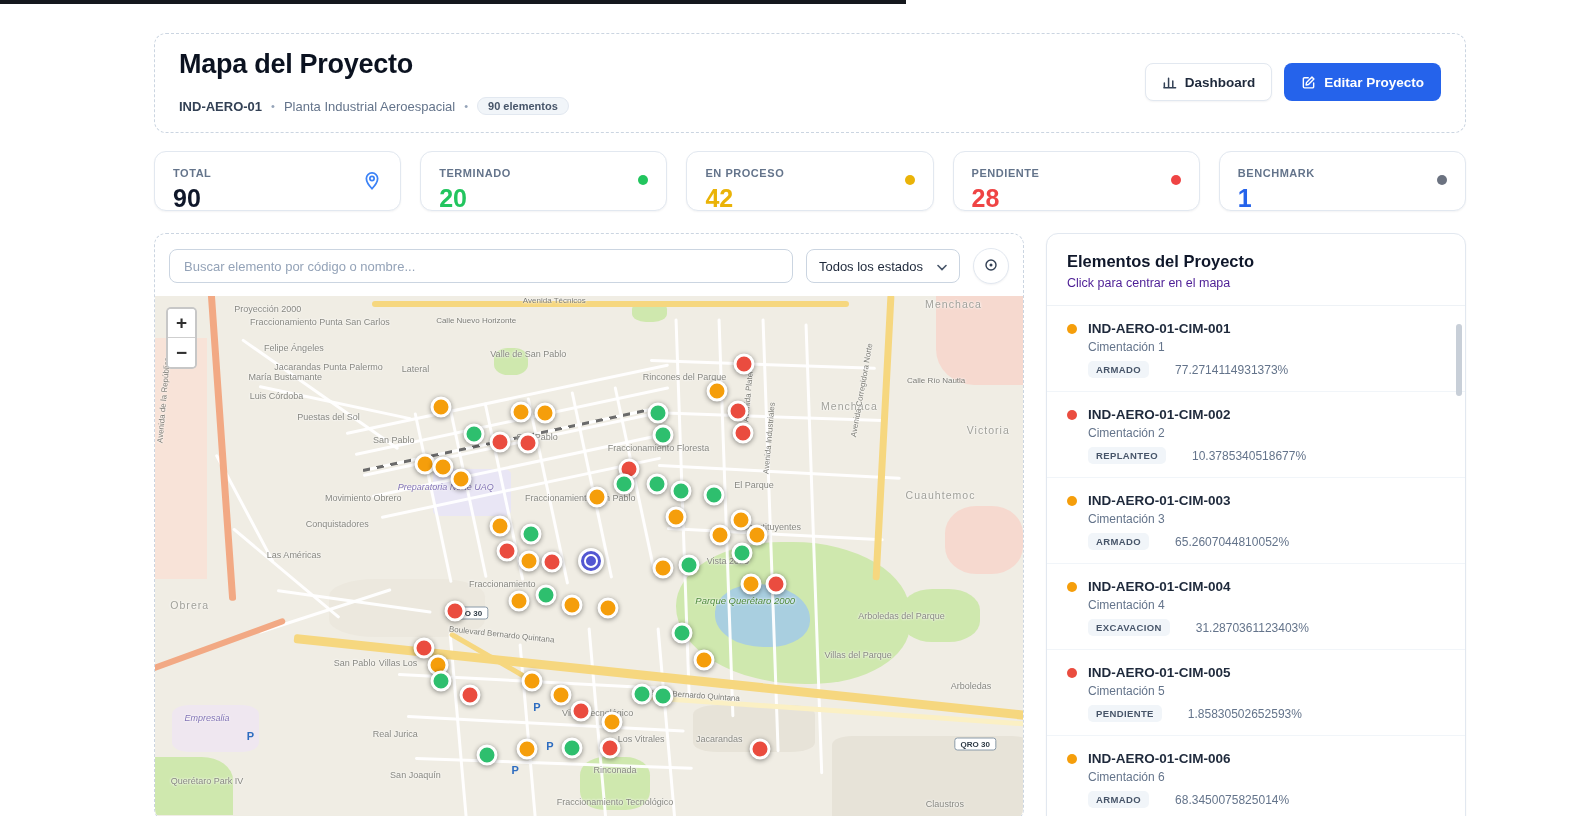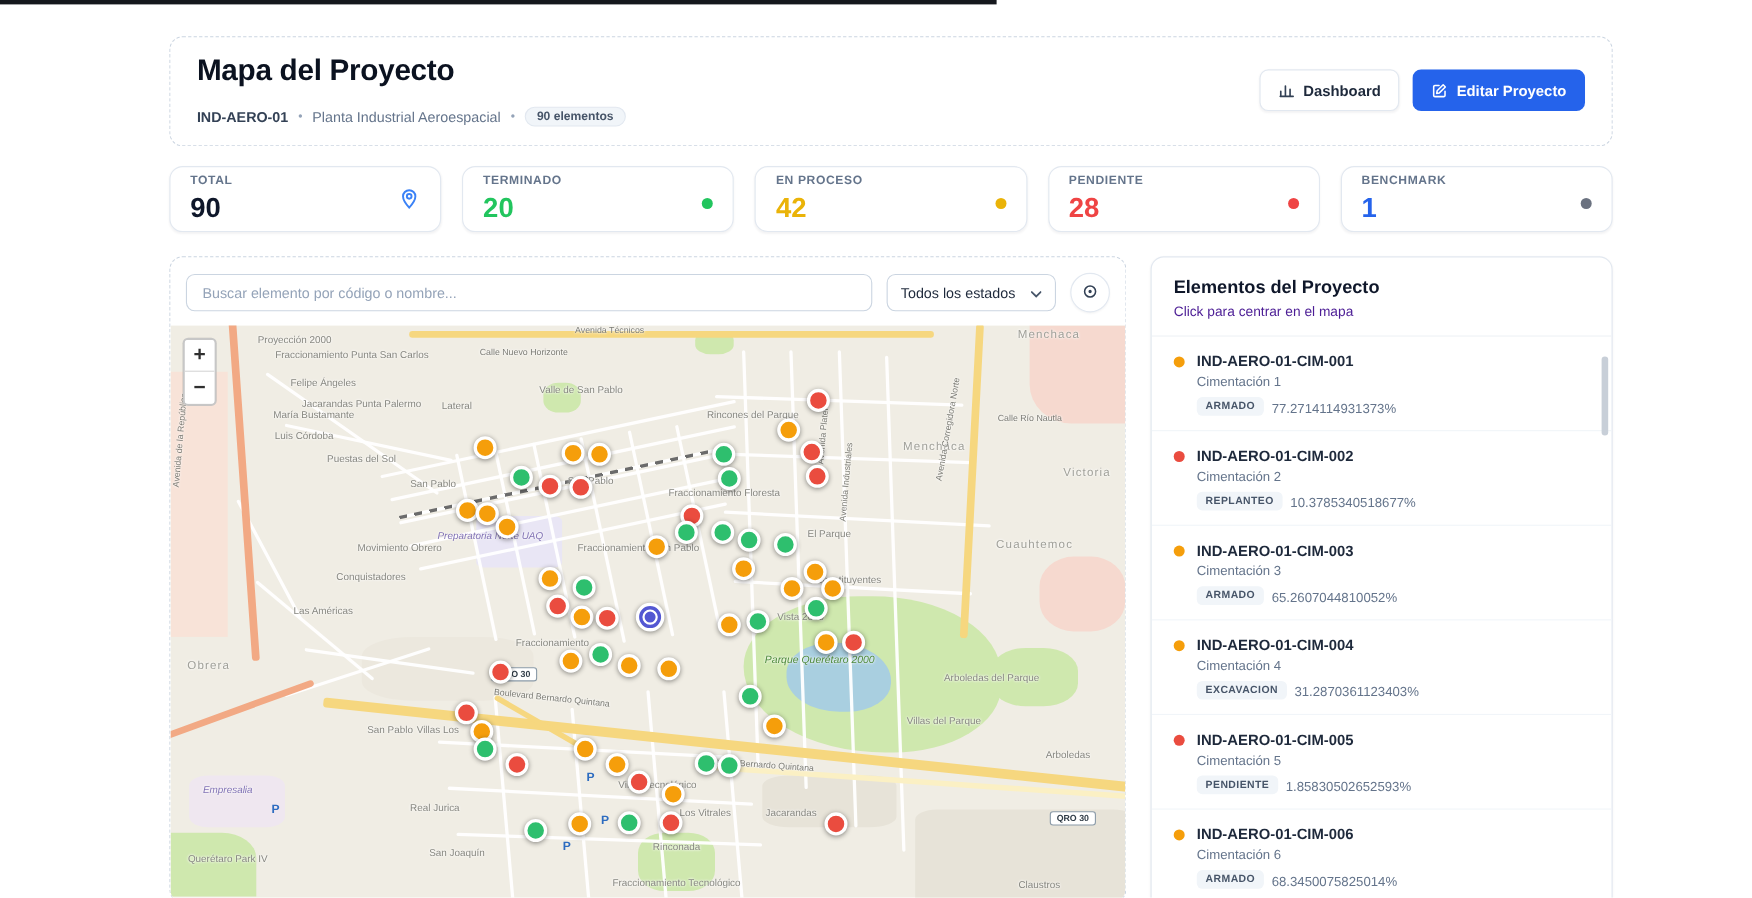--- a/index.html
+++ b/index.html
@@ -16,21 +16,21 @@
   .crumb-sep{color:#94a3b8;font-size:11px}
   .pill{background:#f1f5f9;border:1px solid #e2e8f0;border-radius:999px;padding:2px 10px;font-size:11px;color:#475569;font-weight:700}
   .header-actions{display:flex;gap:12px}
   .btn{display:flex;align-items:center;gap:8px;border-radius:8px;padding:0 16px;height:38px;font-size:13.5px;font-weight:700;cursor:pointer;border:1px solid transparent}
   .btn-outline{background:#fff;border-color:#e2e8f0;color:#1e293b;box-shadow:0 1px 2px rgba(15,23,42,.05)}
   .btn-primary{background:#2563eb;color:#fff}
   .btn svg{display:block}
 
   
   .stats{display:grid;grid-template-columns:repeat(5,1fr);gap:19px;margin-top:18px}
-  .stat-card{background:#fff;border:1px solid #e2e8f0;border-radius:12px;padding:15px 18px;display:flex;justify-content:space-between;align-items:center;box-shadow:0 1px 2px rgba(15,23,42,.05);height:60px}
+  .stat-card{background:#fff;border:1px solid #e2e8f0;border-radius:12px;padding:15px 18px;display:flex;justify-content:space-between;align-items:flex-start;box-shadow:0 1px 2px rgba(15,23,42,.05);height:60px}
   .stat-label{font-size:11px;font-weight:700;color:#64748b;letter-spacing:.05em}
   .stat-value{font-size:25px;font-weight:800;margin-top:5px;color:#0f172a}
   .stat-dot{width:10px;height:10px;border-radius:50%;margin-top:8px;flex:none}
   .stat-icon{margin-top:4px}
 
   
   .main{display:flex;gap:22px;margin-top:22px;align-items:flex-start}
 
   
   .map-panel{flex:1;border:1px dashed #cbd5e1;border-radius:12px;background:#fff;overflow:hidden}
@@ -66,21 +66,21 @@
   
   .sidebar{width:420px;flex:none;border:1px solid #e2e8f0;border-radius:12px;background:#fff;position:relative;overflow:hidden;height:706px;box-shadow:0 1px 2px rgba(15,23,42,.05)}
   .sidebar-header{padding:18px 20px 15px;border-bottom:1px solid #eef2f6}
   .sidebar-title{font-size:16.5px;font-weight:800;color:#0f172a}
   .sidebar-sub{font-size:12.5px;color:#4c1d95;margin-top:5px}
   .el-item{padding:15px 20px 13px;border-bottom:1px solid #f1f5f9;cursor:pointer}
   .el-head{display:flex;align-items:center;gap:11px}
   .el-dot{width:10px;height:10px;border-radius:50%;flex:none}
   .el-code{font-size:13.5px;font-weight:700;color:#1e293b}
   .el-name{font-size:12px;color:#64748b;margin:4px 0 7px 21px}
-  .el-meta{display:flex;align-items:flex-end;gap:7px;margin-left:21px}
+  .el-meta{display:flex;align-items:center;gap:26px;margin-left:21px}
   .badge{background:#f1f5f9;border-radius:5px;padding:3px 8px;font-size:9.5px;font-weight:700;color:#475569;letter-spacing:.04em}
   .el-pct{font-size:12px;color:#64748b}
   .scroll-thumb{position:absolute;right:3px;top:90px;width:6px;height:72px;background:#c8cfd8;border-radius:3px;z-index:5}
 </style>
 </head>
 <body>
 
 <div class="loading-bar"></div>
 
 <div class="container">

